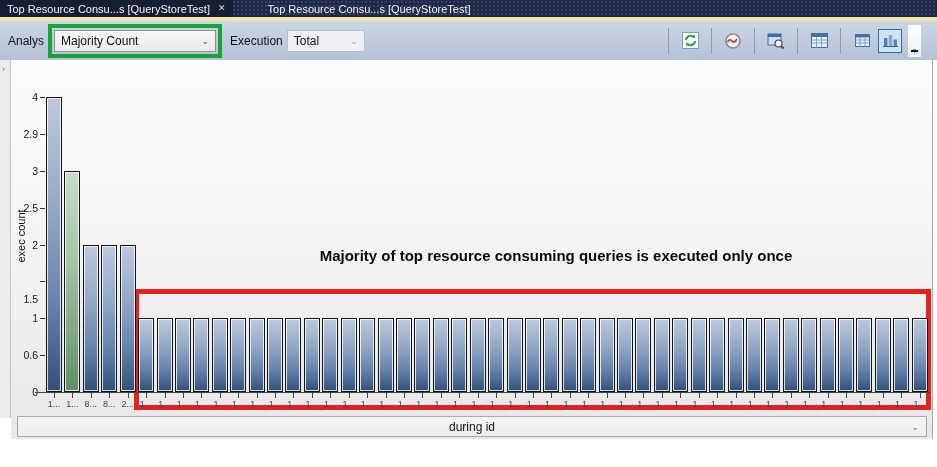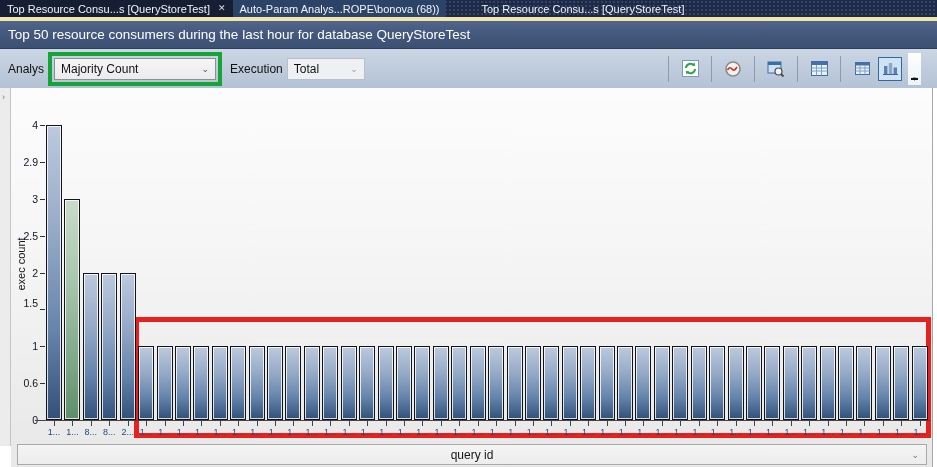--- a/index.html
+++ b/index.html
@@ -81,32 +81,26 @@
 </head>
 <body>
 
 <div class="window">
 
   <div class="tabbar">
     <div class="tab active">
       <span>Top Resource Consu...s [QueryStoreTest]</span>
       <span class="tab-close">✕</span>
     </div>
-    <div class="tab second">
-      <span>Auto-Param Analys...ROPE\bonova (68))</span>
-    </div>
     <div class="tab third">
       <span>Top Resource Consu...s [QueryStoreTest]</span>
     </div>
   </div>
   <div class="tanline"></div>
 
-  <div class="titlebar">
-    <span>Top 50 resource consumers during the last hour for database QueryStoreTest</span>
-  </div>
 
   <div class="toolbar">
     <span class="tb-label">Analys</span>
     <div class="green-box">
       <div class="combo metric">
         <span>Majority Count</span>
         <span class="chev">⌄</span>
       </div>
     </div>
     <span class="tb-label">Execution</span>
@@ -179,32 +173,33 @@
     </div>
   </div>
 
   <div class="main">
     <div class="collapse-strip">
       <span class="collapse-chev">›</span>
     </div>
 
     <div class="chart-area" id="chart-area">
       <div class="ylabel">exec count</div>
+      <div class="annotation">Majority of top resource consuming queries is executed only once</div>
       <div class="red-rect"></div>
       <div class="xcombo">
-        <span>query id</span>
+        <span>during id</span>
         <span class="chev">⌄</span>
       </div>
     <div class="ytick-label" style="left: 3px; top: 326px;">0</div>
         <div class="ytick-dash" style="left: 29px; top: 332px;"></div>
         <div class="ytick-label" style="left: 3px; top: 289.125px;">0.6</div>
         <div class="ytick-dash" style="left: 29px; top: 295.125px;"></div>
         <div class="ytick-label" style="left: 3px; top: 252.25px;">1</div>
         <div class="ytick-dash" style="left: 29px; top: 258.25px;"></div>
-        <div class="ytick-label" style="left: 3px; top: 209px;">1.5</div>
+        <div class="ytick-label" style="left: 3px; top: 233px;">1.5</div>
         <div class="ytick-dash" style="left: 29px; top: 221.375px;"></div>
         <div class="ytick-label" style="left: 3px; top: 178.5px;">2</div>
         <div class="ytick-dash" style="left: 29px; top: 184.5px;"></div>
         <div class="ytick-label" style="left: 3px; top: 141.625px;">2.5</div>
         <div class="ytick-dash" style="left: 29px; top: 147.625px;"></div>
         <div class="ytick-label" style="left: 3px; top: 104.75px;">3</div>
         <div class="ytick-dash" style="left: 29px; top: 110.75px;"></div>
         <div class="ytick-label" style="left: 3px; top: 67.875px;">2.9</div>
         <div class="ytick-dash" style="left: 29px; top: 73.875px;"></div>
         <div class="ytick-label" style="left: 3px; top: 31px;">4</div>

